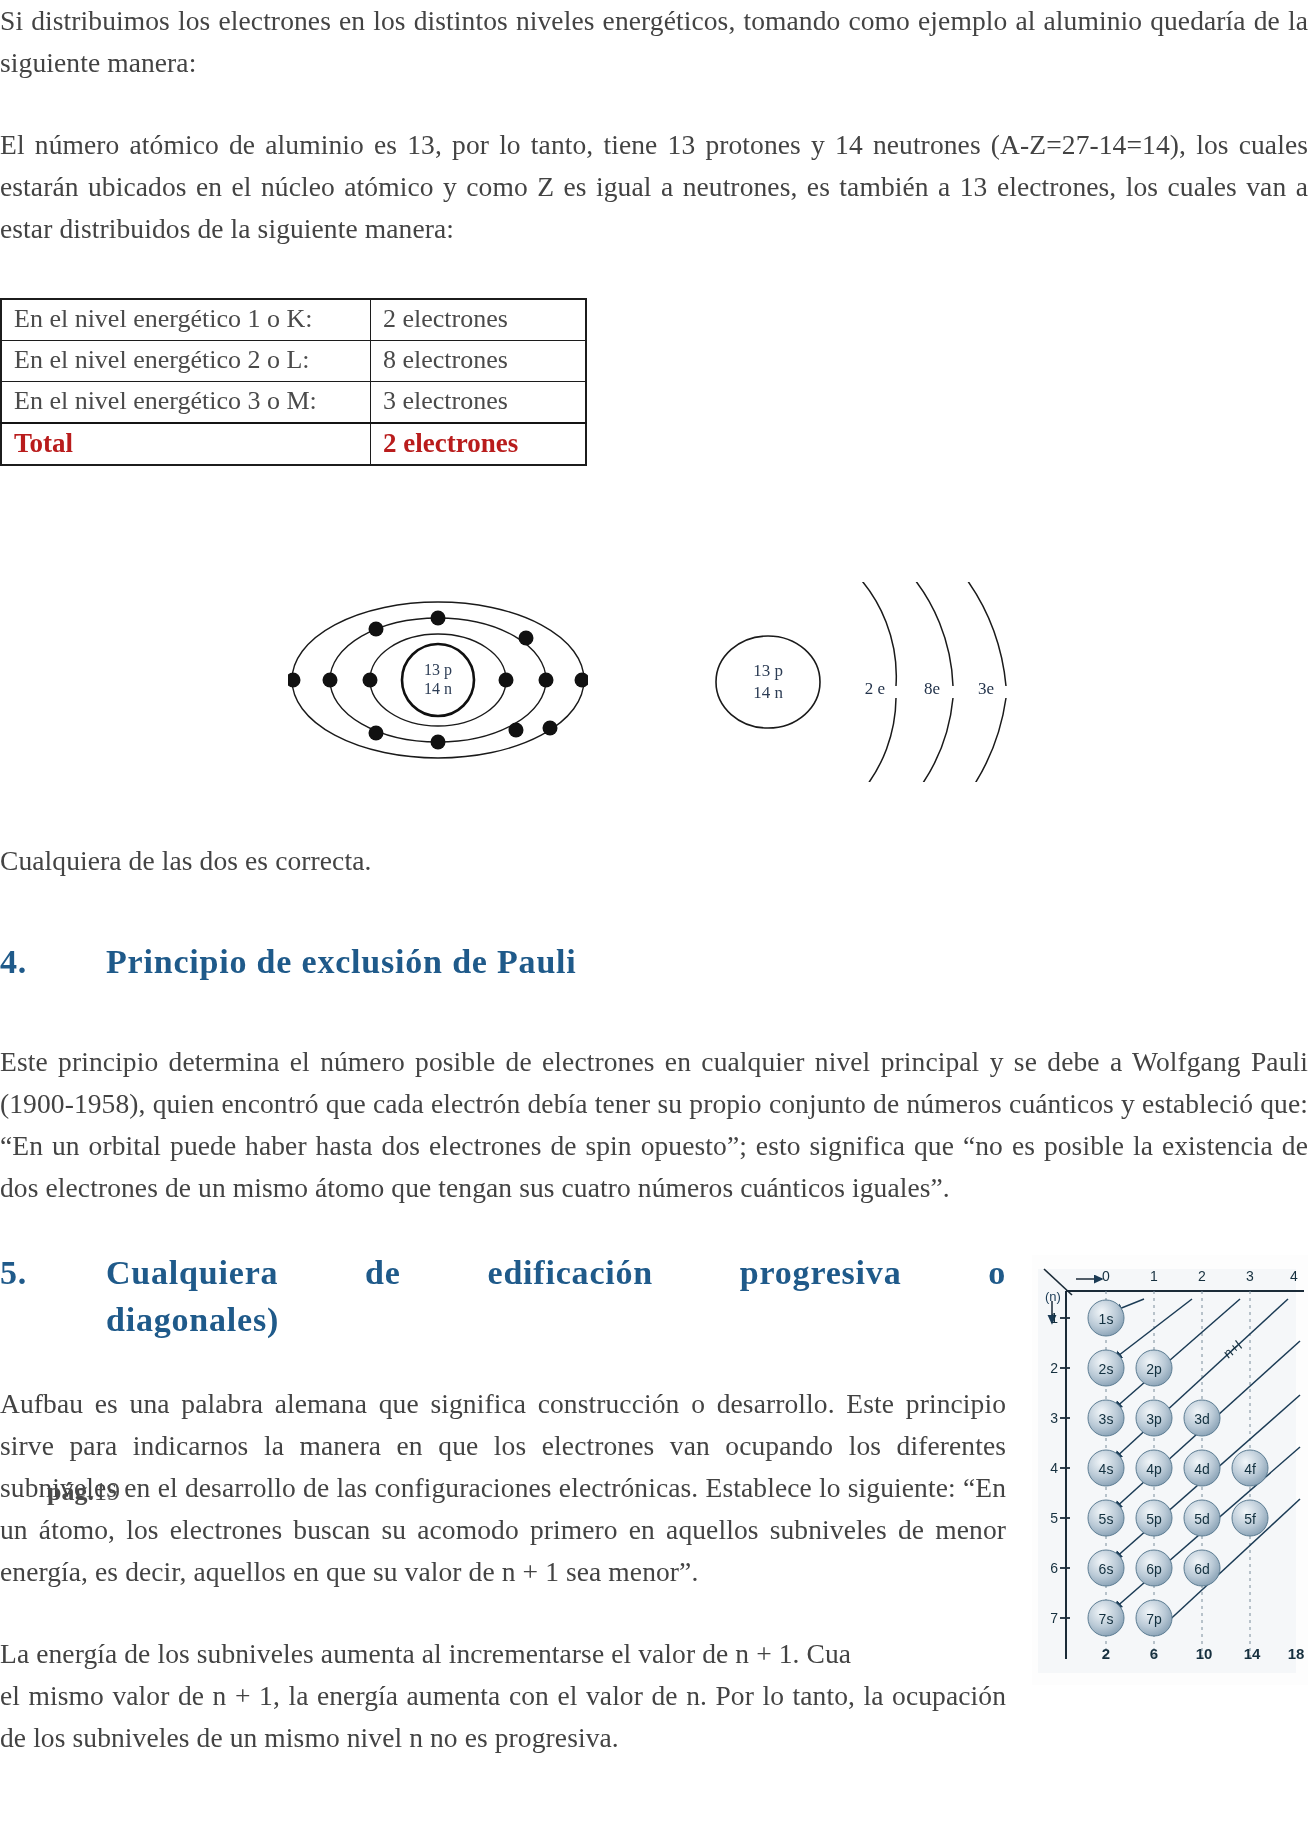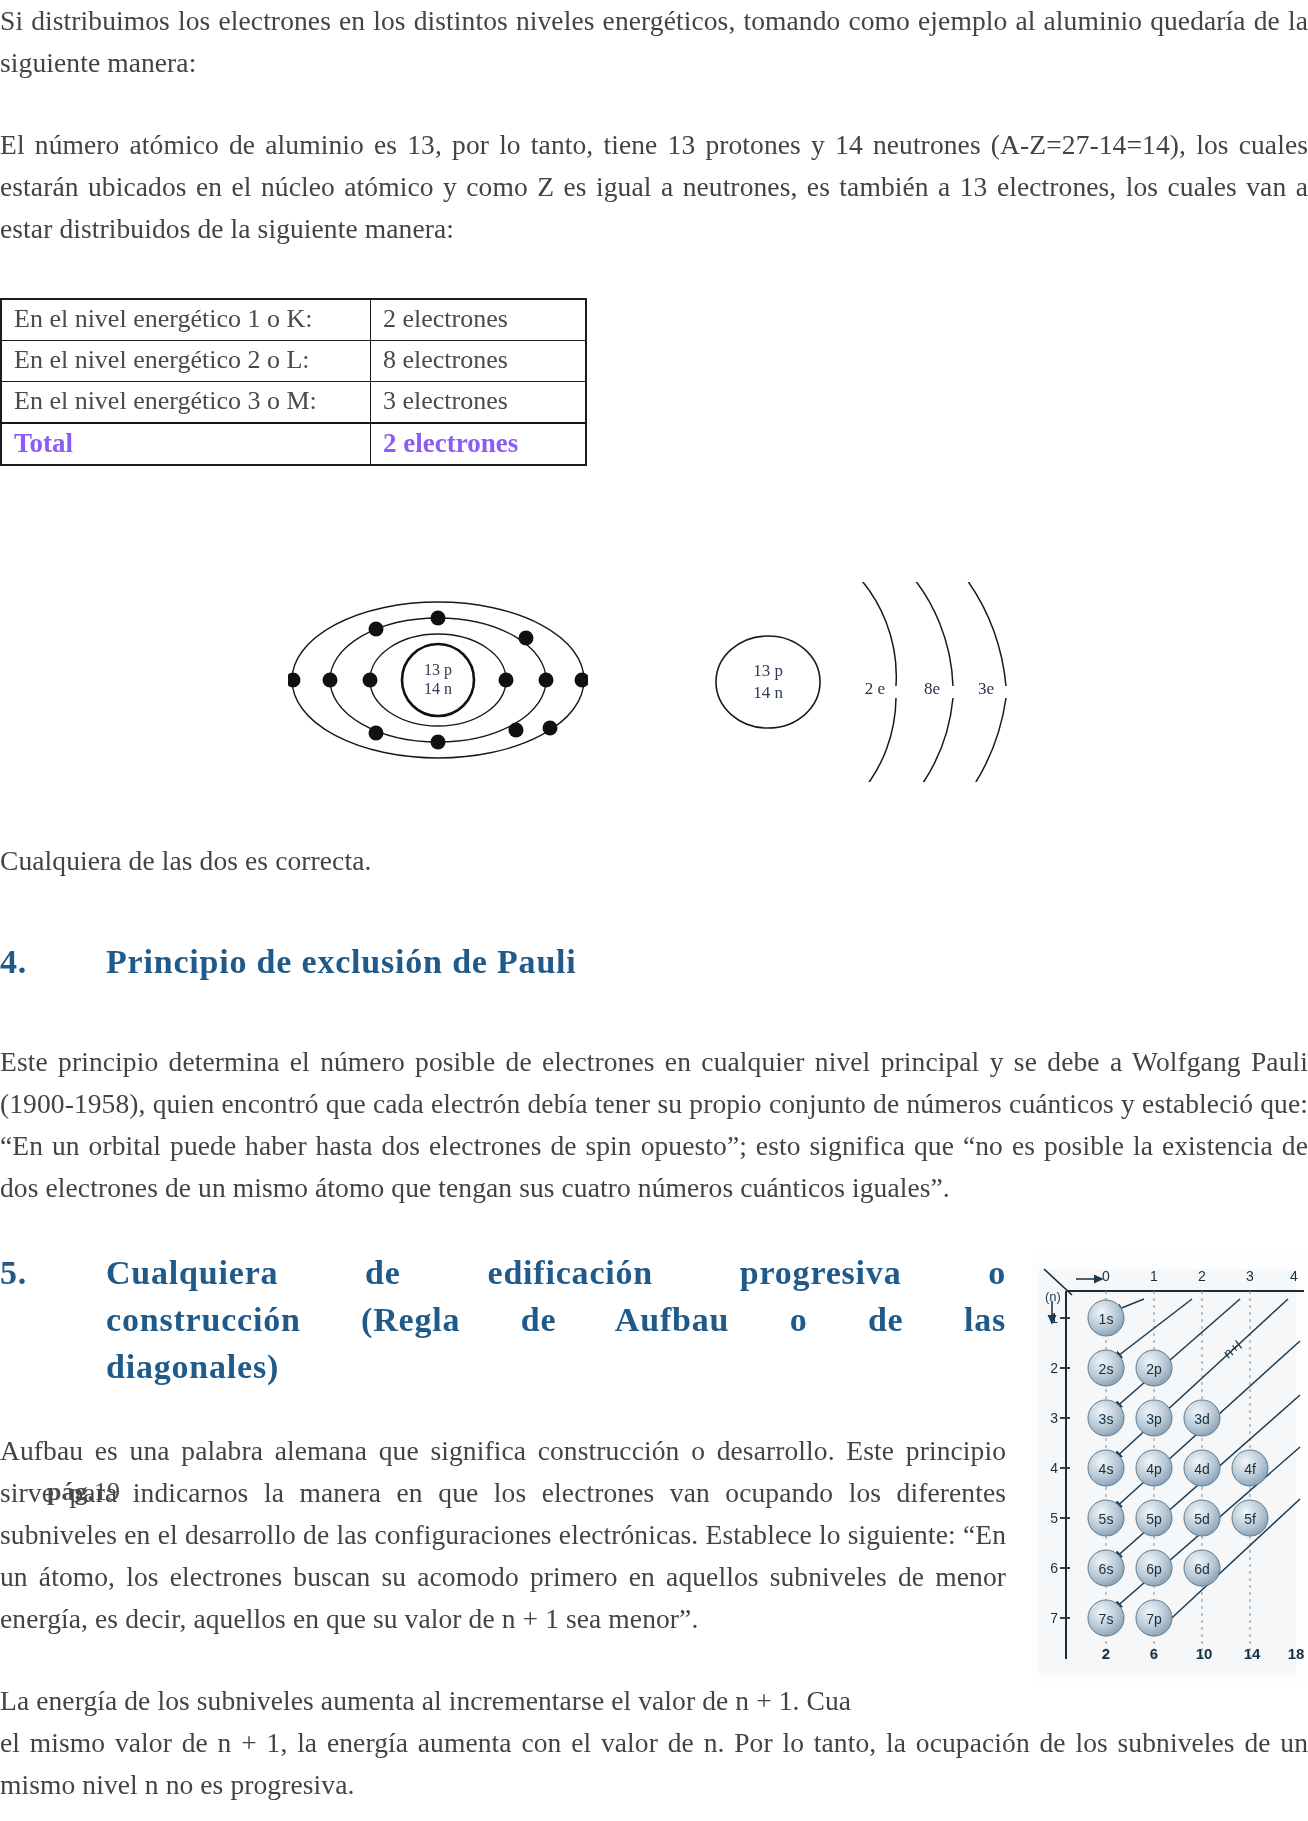--- a/index.html
+++ b/index.html
@@ -60,21 +60,21 @@
     padding: 2px 4px 4px 12px;
     color: #4a4a4a;
     height: 30px;
     vertical-align: middle;
   }
   table.levels td.col-a { width: 352px; }
   table.levels td.col-b { width: 198px; }
   table.levels tr.total td {
     font-weight: bold;
     font-size: 27px;
-    color: #8b5cf6;
+    color: #b91c1c;
     border-top: 2.6px solid #141414;
   }
 
   
   .diagrams {
     position: relative;
     height: 230px;
     margin-top: 48px;
     margin-left: 20px;
   }
@@ -422,24 +422,20 @@
             <text x="264" y="404">18</text>
           </g>
         </svg>
       </div>
     </div>
 
     <h2 class="heading justified">
       <span class="num">5.</span>
       <span class="htext">Cualquiera de edificación progresiva o</span>
     </h2>
-    <h2 class="heading justified">
-      <span class="num"></span>
-      <span class="htext">construcción (Regla de Aufbau o de las</span>
-    </h2>
     <h2 class="heading">
       <span class="num"></span>
       <span class="htext">diagonales)</span>
     </h2>
 
     <div class="spacer-md"></div>
 
     <p class="para just">Aufbau es una palabra alemana que significa construcción o desarrollo. Este principio sirve para indicarnos la manera en que los electrones van ocupando los diferentes subniveles en el desarrollo de las configuraciones electrónicas. Establece lo siguiente: “En un átomo, los electrones buscan su acomodo primero en aquellos subniveles de menor energía, es decir, aquellos en que su valor de n + 1 sea menor”.</p>
 
     <div class="spacer-md"></div>

